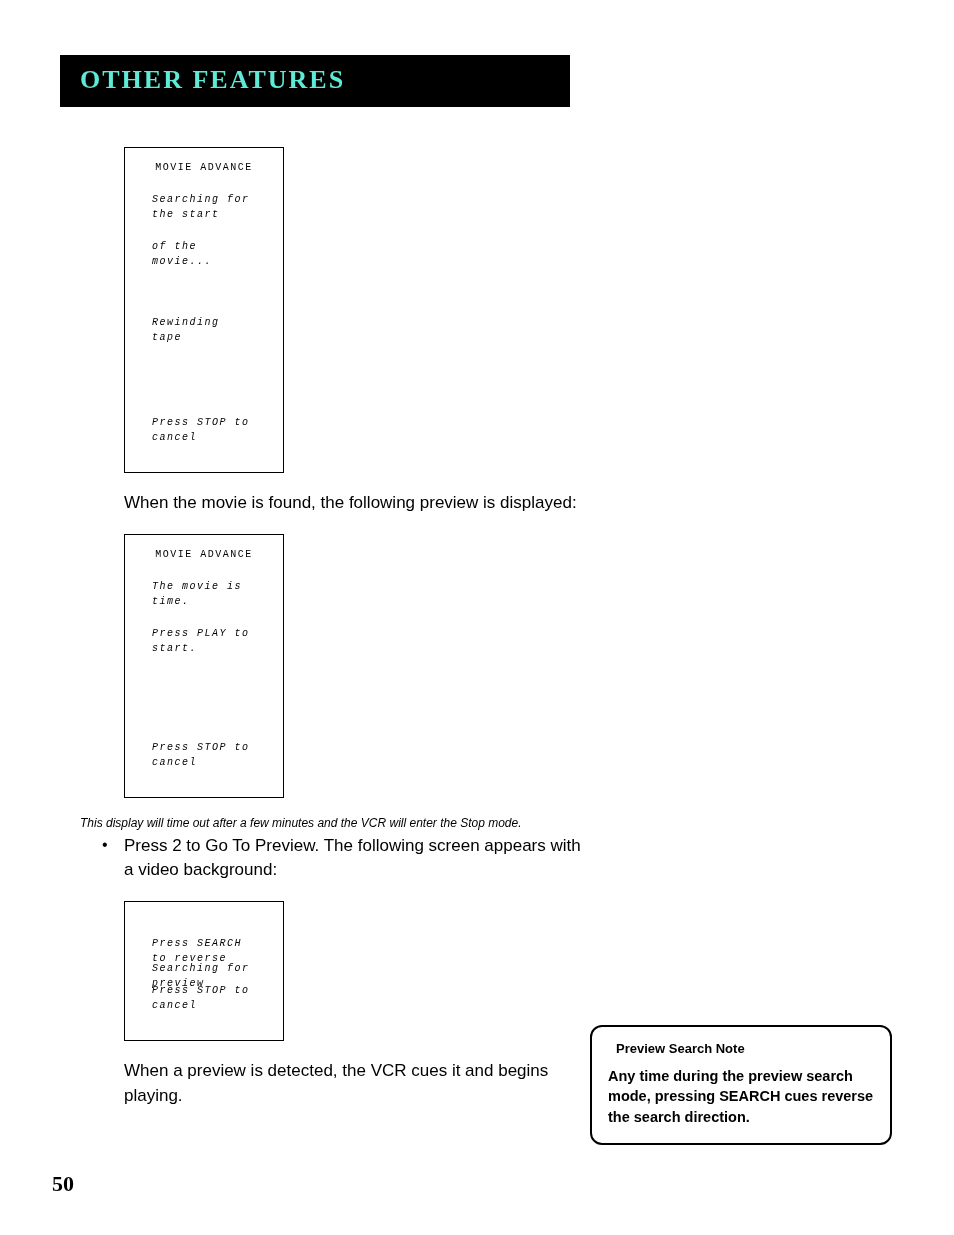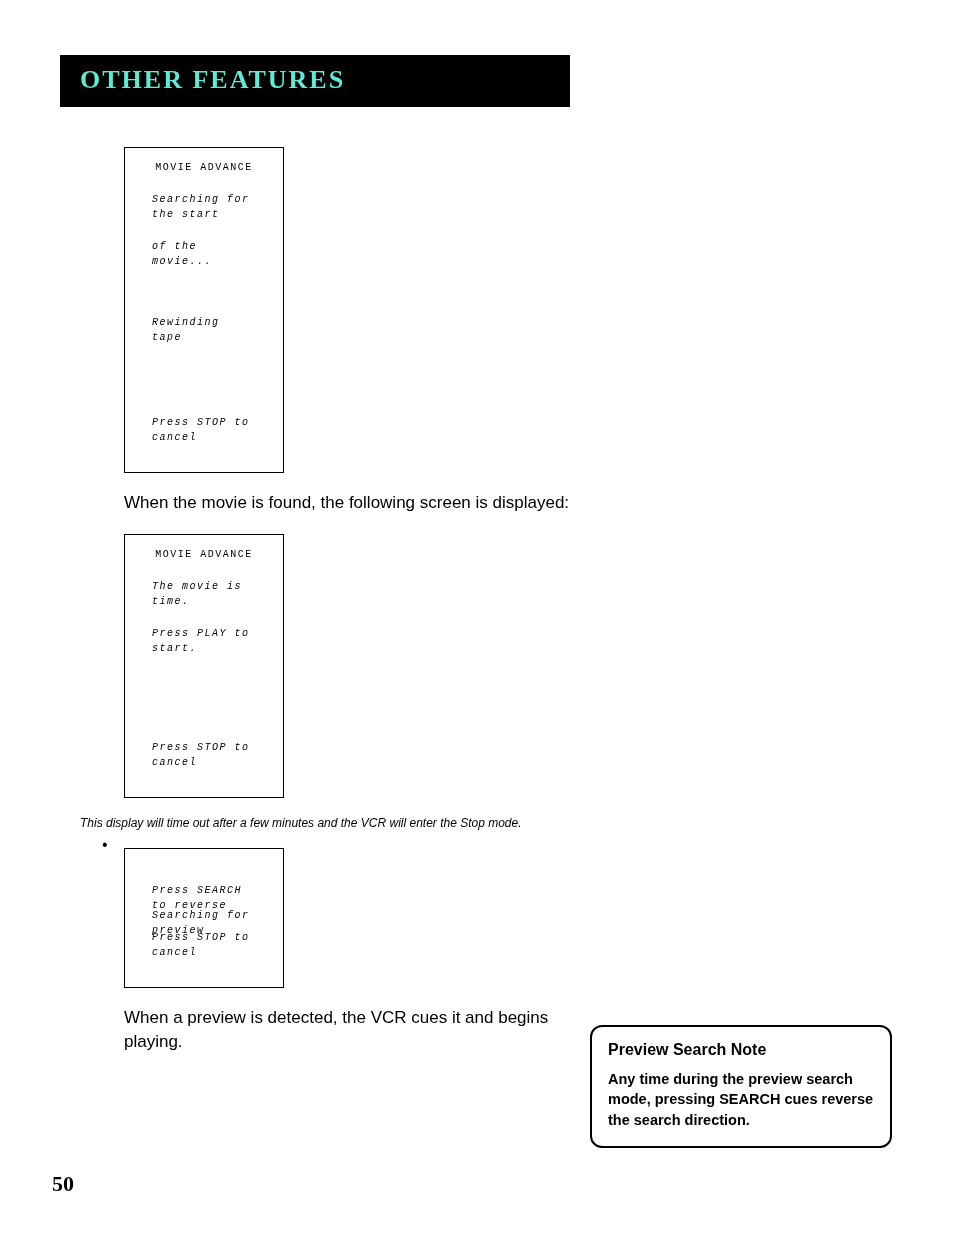--- a/index.html
+++ b/index.html
@@ -82,22 +82,23 @@
     right: 62px;
     top: 1025px;
     width: 302px;
     border: 2px solid #000;
     border-radius: 12px;
     padding: 14px 16px 16px 16px;
     font-family: "Myriad Pro", "Segoe UI", "Helvetica Neue", Arial, sans-serif;
   }
   .side-note .sn-title {
     font-weight: bold;
-    font-size: 16px;
+    font-size: 13px;
     margin-bottom: 10px;
+    margin-left: 8px;
   }
   .side-note .sn-body {
     font-weight: bold;
     font-size: 14.5px;
     line-height: 1.4;
   }
   .page-num {
     position: absolute;
     left: 52px;
     bottom: 38px;
@@ -126,34 +127,35 @@
   <div class="osd-box">
     <div class="osd-title">MOVIE ADVANCE</div>
     <div class="osd-line">Searching for the start</div>
     <div class="osd-line">of the movie...</div>
     <div class="osd-gap"></div>
     <div class="osd-line">Rewinding tape</div>
     <div class="osd-big-gap"></div>
     <div class="osd-line">Press STOP to cancel</div>
   </div>
 
-  <p class="body-text">When the movie is found, the following screen is displayed:</p>
+  <p class="body-text">When the movie is found, the following preview is displayed:</p>
 
   <div class="osd-box">
     <div class="osd-title">MOVIE ADVANCE</div>
     <div class="osd-line">The movie is time.</div>
     <div class="osd-line">Press PLAY to start.</div>
     <div style="height:50px"></div>
     <div class="osd-line">Press STOP to cancel</div>
   </div>
 
   <p class="note-italic">This display will time out after a few minutes and the VCR will enter the Stop mode.</p>
 
   <div class="bullet-row">
     <span class="bullet-dot">•</span>
+    <span class="bullet-text">Press 2 to Go To Preview. The following screen appears with a video background:</span>
   </div>
 
   <div class="osd-box tall-box">
     <div style="height:30px"></div>
     <div class="osd-line">Searching for preview</div>
     <div class="bottom-anchor">
       <div class="osd-line">Press SEARCH to reverse</div>
       <div class="osd-line">Press STOP to cancel</div>
     </div>
   </div>

